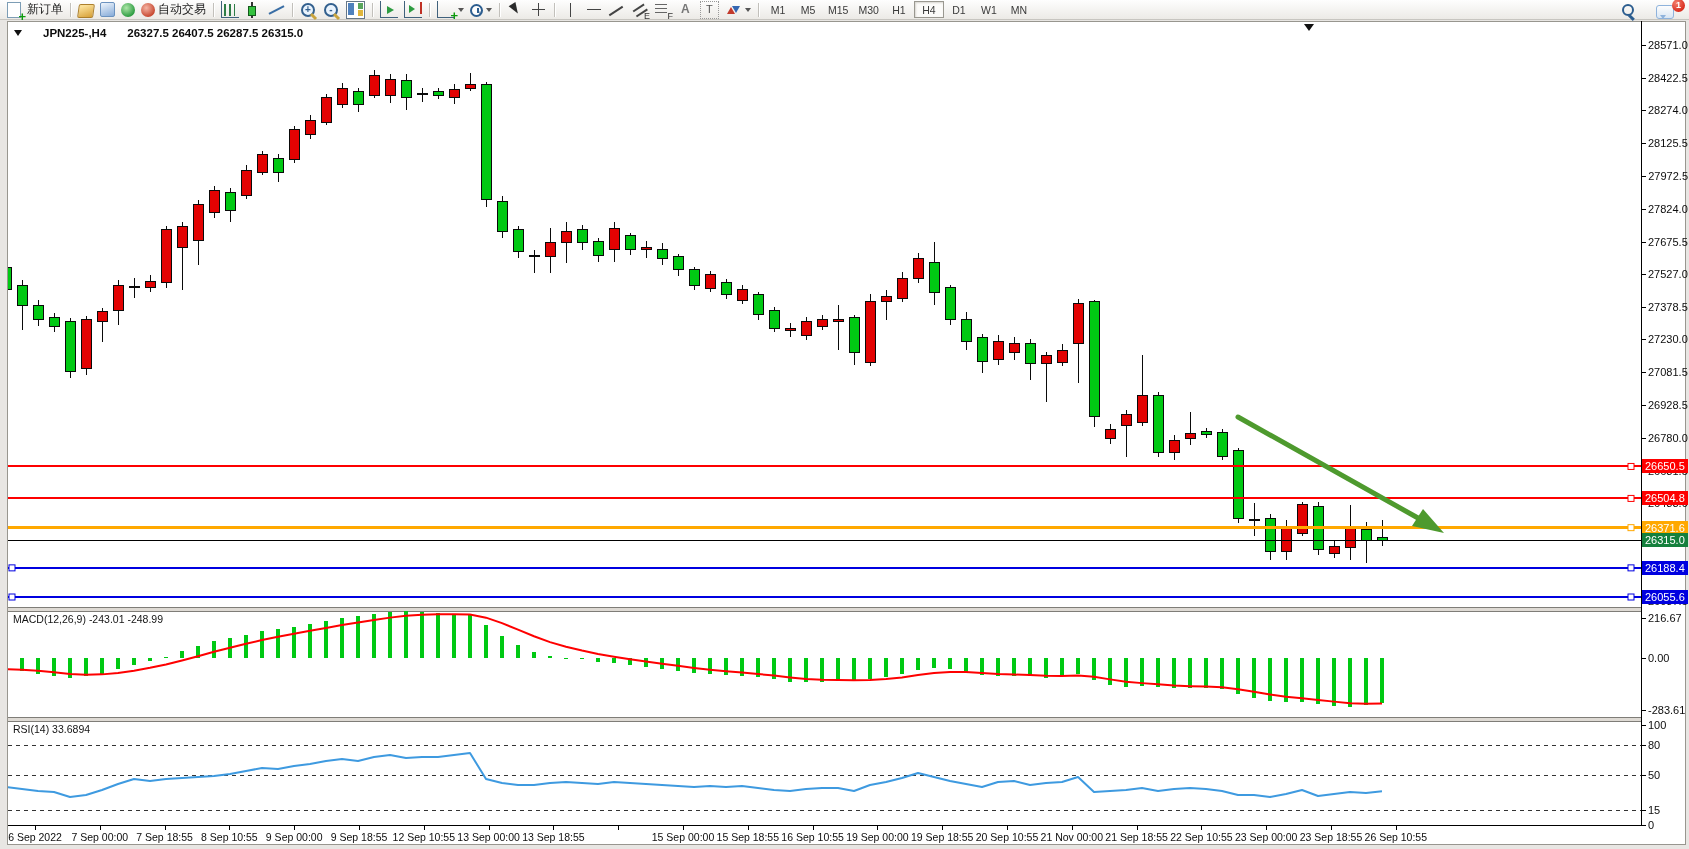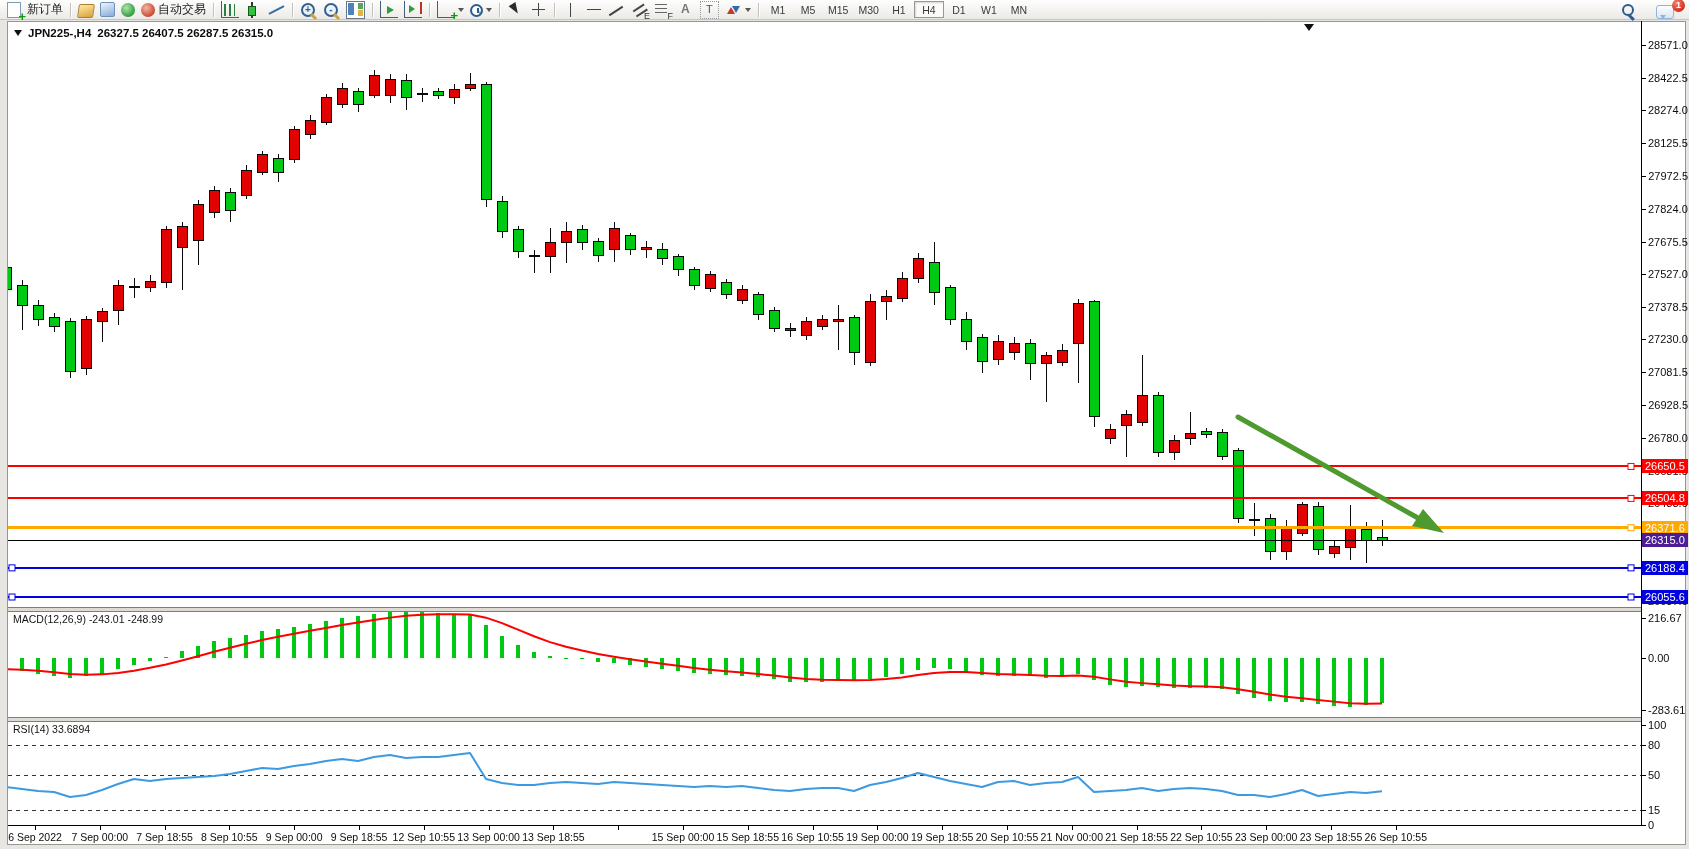--- a/index.html
+++ b/index.html
@@ -61,21 +61,21 @@
   .ic-arrows-icon::after{content:"";position:absolute;right:2px;bottom:1px;border:4px solid transparent;border-top:7px solid #3567b1}
   .ic-search-icon::before{content:"";position:absolute;left:3px;top:1px;width:8px;height:8px;border:2px solid #2c5d8f;border-radius:50%}
   .ic-search-icon::after{content:"";position:absolute;right:1px;bottom:1px;width:7px;height:2.5px;background:#2c5d8f;transform:rotate(45deg)}
   .ic-chat-icon{width:16px;height:12px;margin-top:2px;background:linear-gradient(#fdfdfd,#d9e6f4);border:1px solid #8fb3dc;border-radius:3px}
   .ic-chat-icon::after{content:"";position:absolute;left:3px;bottom:-4px;border:3px solid transparent;border-top:4px solid #8fb3dc}
   #right-icons{position:absolute;right:12px;top:2px;display:flex;gap:14px;z-index:41}
   .badge{position:absolute;right:-8px;top:-3px;min-width:13px;height:13px;background:radial-gradient(circle at 35% 30%,#f4806f,#d7281a 75%);
     border-radius:50%;color:#fff;font:bold 9px/13px "Liberation Sans",sans-serif;text-align:center}
   
   #chartbg{position:absolute;left:7px;top:21px;width:1679px;height:824px;background:#fff;border:1px solid #98968f;box-sizing:border-box}
-  #title{position:absolute;left:14px;top:26px;font-size:11.5px;font-weight:bold;color:#0c0c0c;display:flex;align-items:center;gap:6px;z-index:10}
+  #title{position:absolute;left:14px;top:26px;font-size:11.5px;font-weight:bold;color:#0c0c0c;display:flex;align-items:center;gap:21px;z-index:10}
   #title .tri{width:0;height:0;border:4px solid transparent;border-top:6px solid #111;margin-top:4px}
   #endmarker{position:absolute;left:1304px;top:24px;width:0;height:0;border:5px solid transparent;border-top:7px solid #111;z-index:10}
   svg{position:absolute;left:8px;top:22px;z-index:5}
   .pname{position:absolute;font-size:10.5px;color:#141414;z-index:10;white-space:nowrap}
   .ptick{position:absolute;left:1648px;width:40px;font-size:11px;line-height:14px;color:#0c0c0c;z-index:6;white-space:nowrap}
   .ptickmark{position:absolute;left:1641px;width:5px;height:1px;background:#000;z-index:6}
   .pbox{position:absolute;left:1642px;width:46px;height:14px;font-size:11px;line-height:14px;color:#fff;
         padding-left:3px;box-sizing:border-box;z-index:8;white-space:nowrap}
   #vaxis{position:absolute;left:1641px;top:21px;width:1px;height:805px;background:#000;z-index:7}
   .ttick{position:absolute;top:826px;width:1px;height:4px;background:#000;z-index:7}
@@ -521,39 +521,39 @@
 <div class="ptick" style="top: 234.517px;">27675.5</div>
 <div class="ptickmark" style="top: 274.106px;"></div>
 <div class="ptick" style="top: 267.106px;">27527.0</div>
 <div class="ptickmark" style="top: 306.694px;"></div>
 <div class="ptick" style="top: 299.694px;">27378.5</div>
 <div class="ptickmark" style="top: 339.282px;"></div>
 <div class="ptick" style="top: 332.282px;">27230.0</div>
 <div class="ptickmark" style="top: 371.871px;"></div>
 <div class="ptick" style="top: 364.871px;">27081.5</div>
 <div class="ptickmark" style="top: 405.447px;"></div>
-<div class="ptick" style="top: 398.447px; text-align: right;">26928.5</div>
+<div class="ptick" style="top: 398.447px;">26928.5</div>
 <div class="ptickmark" style="top: 438.035px;"></div>
 <div class="ptick" style="top: 431.035px;">26780.0</div>
 <div class="ptickmark" style="top: 470.623px;"></div>
 <div class="ptick" style="top: 463.623px;">26631.5</div>
 <div class="ptickmark" style="top: 503.212px;"></div>
 <div class="ptick" style="top: 496.212px;">26483.0</div>
 <div class="ptickmark" style="top: 535.8px;"></div>
 <div class="ptick" style="top: 528.8px;">26334.5</div>
 <div class="ptickmark" style="top: 568.388px;"></div>
 <div class="ptick" style="top: 561.388px;">26186.0</div>
 <div class="ptickmark" style="top: 600.977px;"></div>
 <div class="ptick" style="top: 593.977px;">26037.5</div>
 <div class="pbox" style="top: 459.454px; background: rgb(254, 0, 0);">26650.5</div>
 <div class="pbox" style="top: 491.428px; background: rgb(254, 0, 0);">26504.8</div>
 <div class="pbox" style="top: 520.658px; background: rgb(255, 168, 0);">26371.6</div>
 <div class="pbox" style="top: 560.862px; background: rgb(0, 0, 224);">26188.4</div>
 <div class="pbox" style="top: 590.005px; background: rgb(0, 0, 224);">26055.6</div>
-<div class="pbox" style="top: 533.079px; background: #4c1d95;">26315.0</div>
+<div class="pbox" style="top: 533.079px; background: #15803d;">26315.0</div>
 <div class="ptickmark" style="top: 618.003px;"></div>
 <div class="ptick" style="top: 611.003px;">216.67</div>
 <div class="ptickmark" style="top: 658px;"></div>
 <div class="ptick" style="top: 651px;">0.00</div>
 <div class="ptickmark" style="top: 710.354px;"></div>
 <div class="ptick" style="top: 703.354px;">-283.61</div>
 <div class="ptickmark" style="top: 725px;"></div>
 <div class="ptick" style="top: 718px;">100</div>
 <div class="ptickmark" style="top: 745px;"></div>
 <div class="ptick" style="top: 738px;">80</div>

